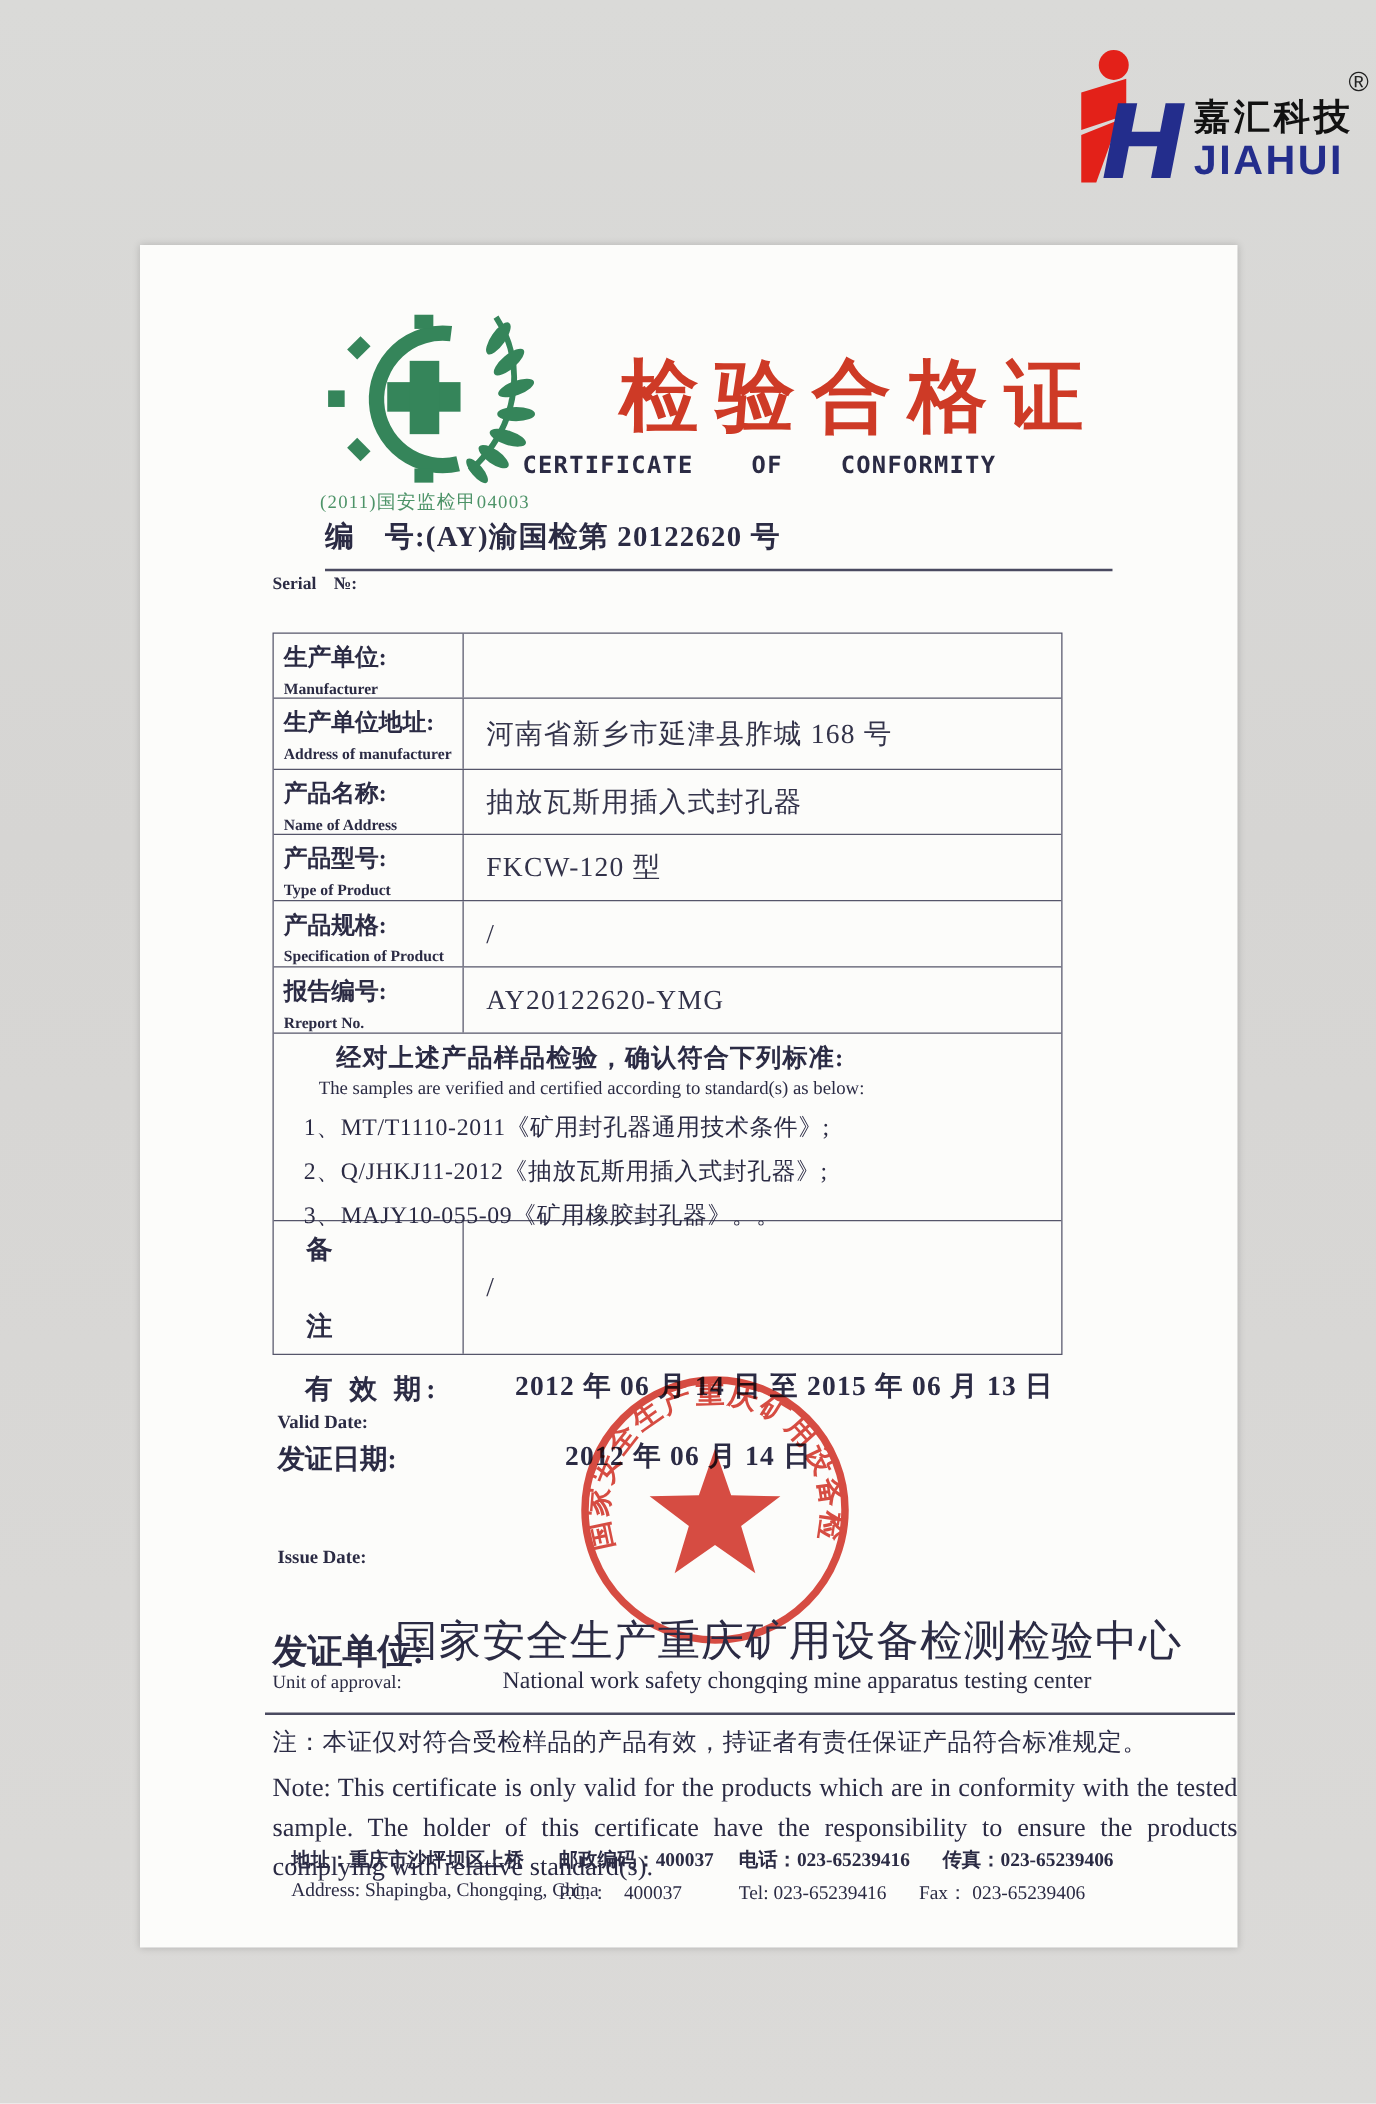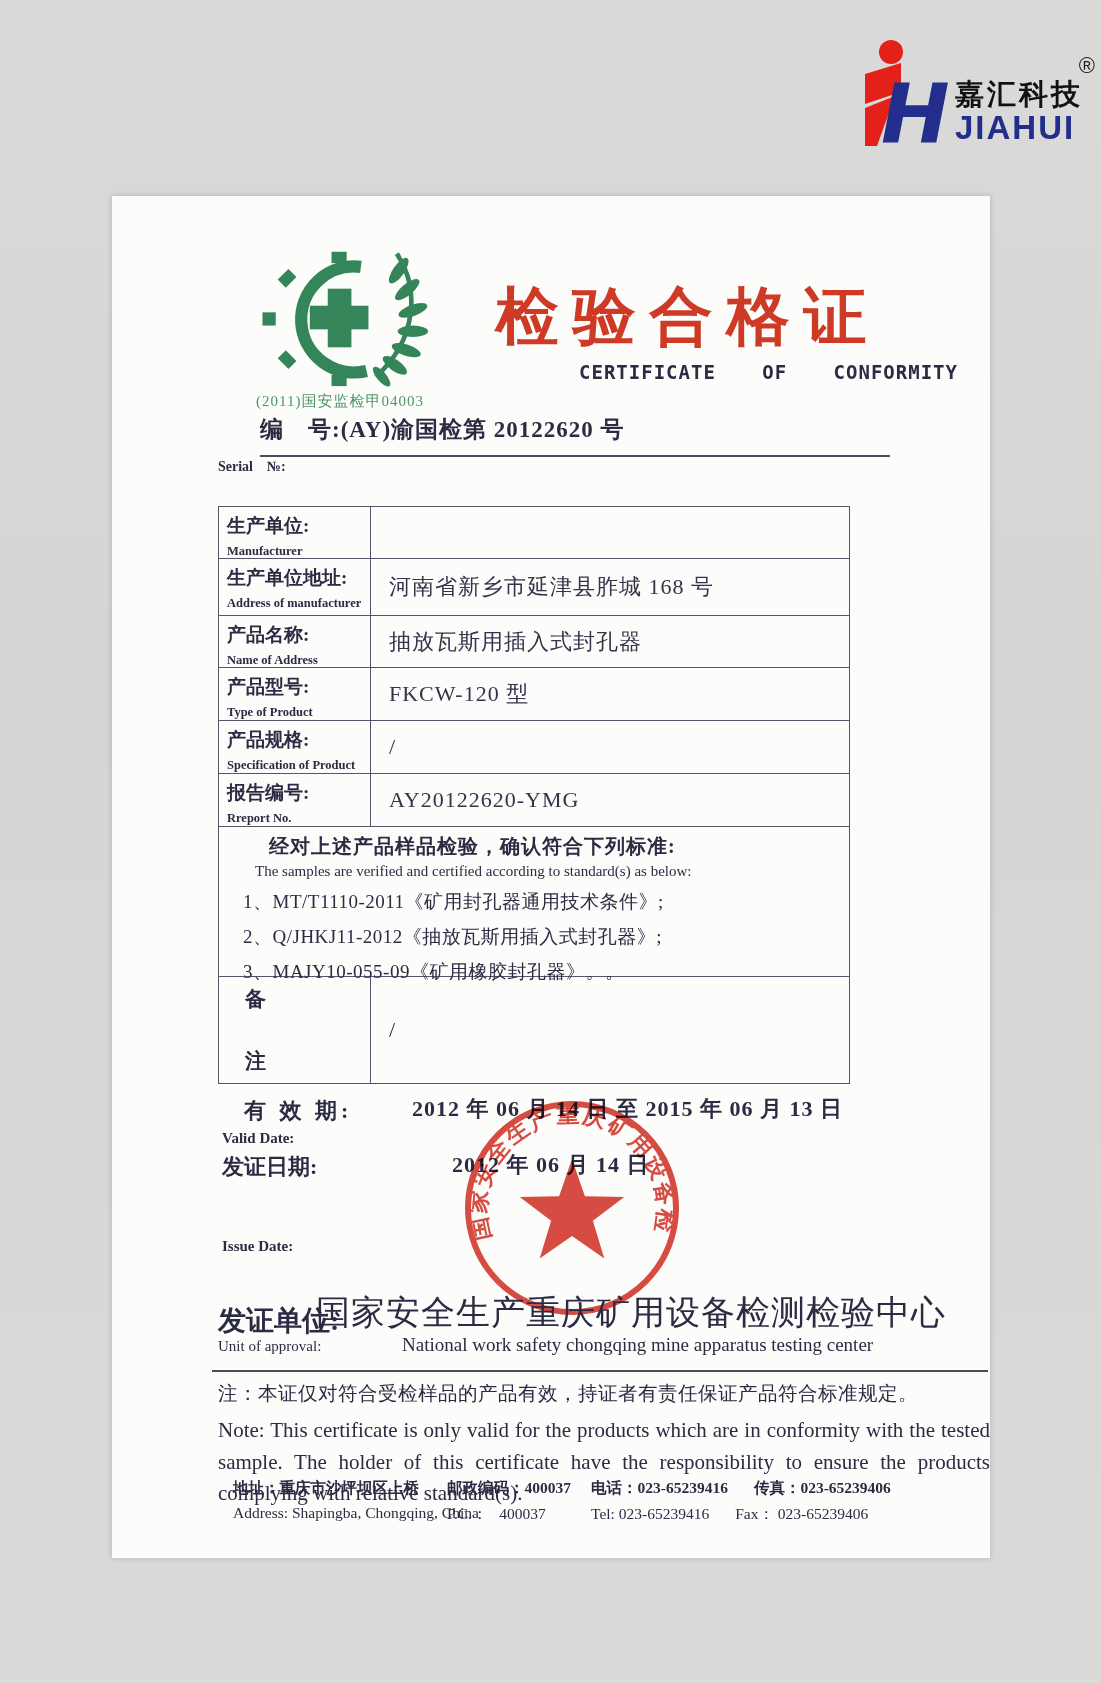--- a/index.html
+++ b/index.html
@@ -23,21 +23,21 @@
     background:#fcfcfa; box-shadow:0 0 6px rgba(0,0,0,.18);
   }
   
   .emblem { position:absolute; left:140px; top:52px; width:178px; height:140px; }
   .emblem-caption { position:absolute; left:108px; top:196px; width:240px; text-align:center;
     color:#4d9368; font-size:15px; font-family:"Liberation Serif",serif; letter-spacing:1px; }
   
   .cert-title { position:absolute; left:306px; top:78px; width:540px; text-align:center;
     font-family:Liberation Sans, sans-serif; font-weight:bold;
     font-size:63px; color:#ce3a26; letter-spacing:14px; white-space:nowrap; }
-  .cert-subtitle { position:absolute; left:306px; top:165px; width:540px; text-align:right;
+  .cert-subtitle { position:absolute; left:306px; top:165px; width:540px; text-align:left;
     font-family:"DejaVu Sans Mono","Liberation Mono",monospace; font-weight:bold;
     font-size:19px; color:#2b2b44; letter-spacing:1px; word-spacing:34px; white-space:nowrap; }
   
   .serial-line { position:absolute; left:106px; top:218px; width:630px;
     border-bottom:2px solid #4a4a60; padding-bottom:10px;
     font-size:23px; font-weight:bold; color:#2b2b44; letter-spacing:1px; white-space:nowrap;margin-left:42px; }
   .serial-en { position:absolute; left:106px; top:262px; font-size:14px; font-weight:bold; color:#2b2b44; }
   
   .cert-table { position:absolute; left:106px; top:310px; width:632px; border:1.5px solid #55556a; }
   .row { display:flex; border-bottom:1.5px solid #55556a; }

